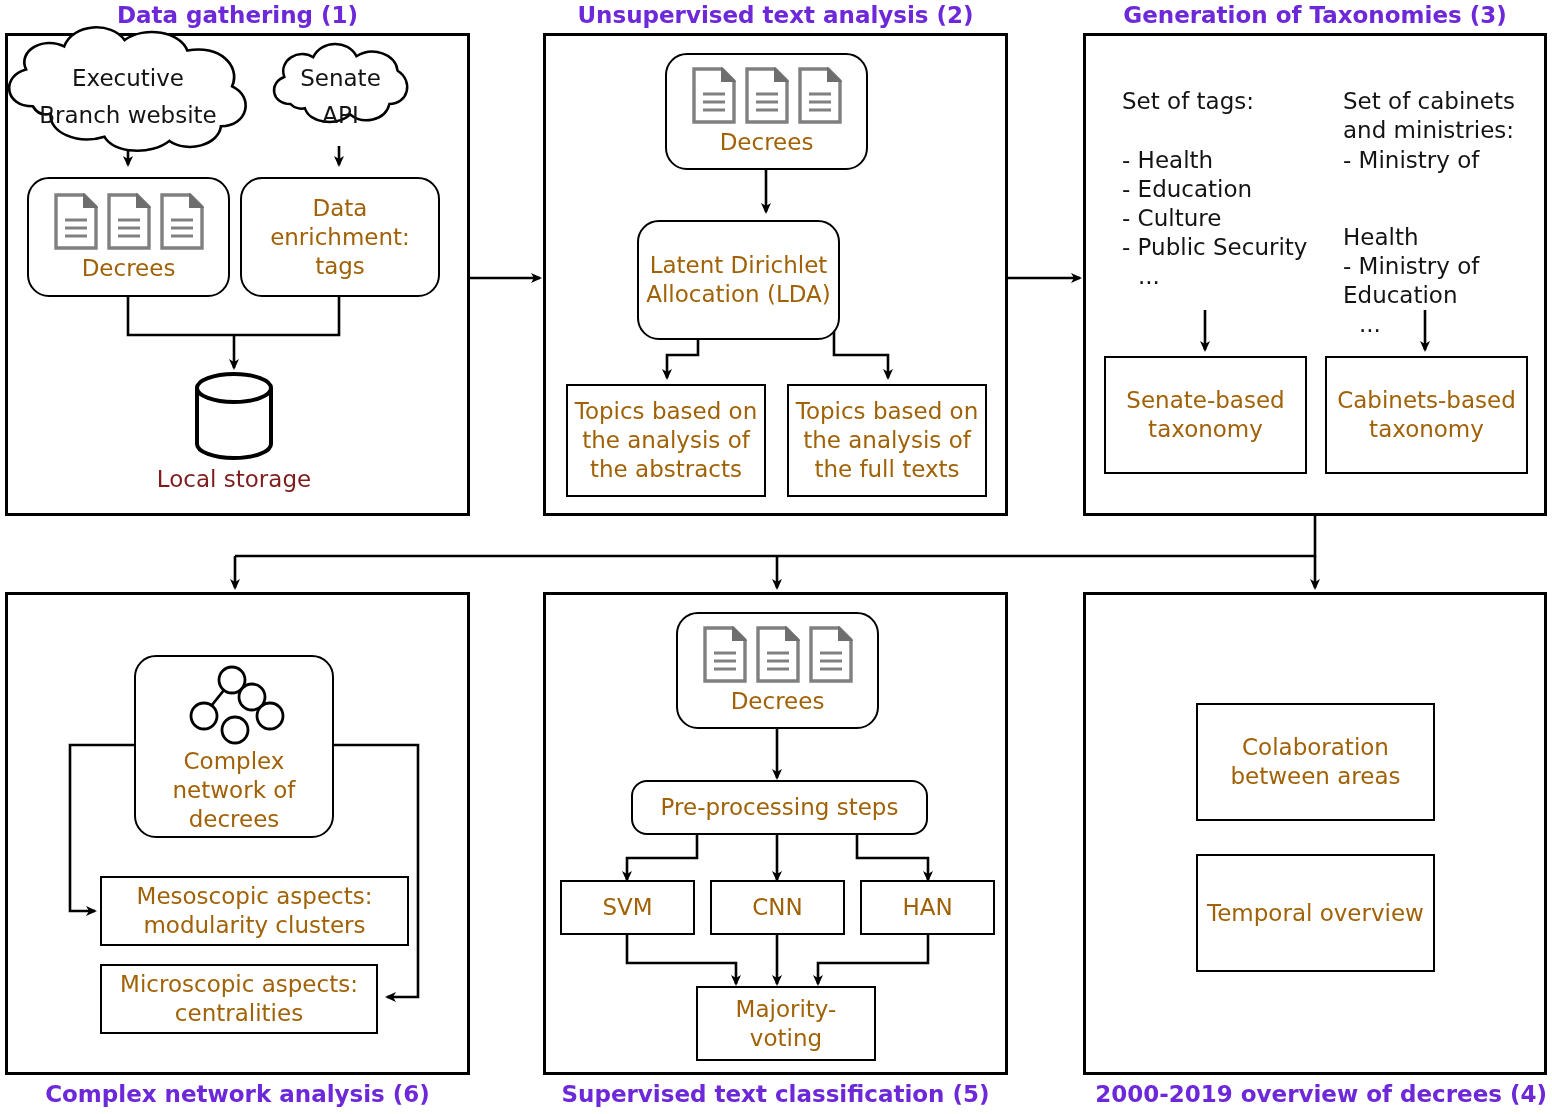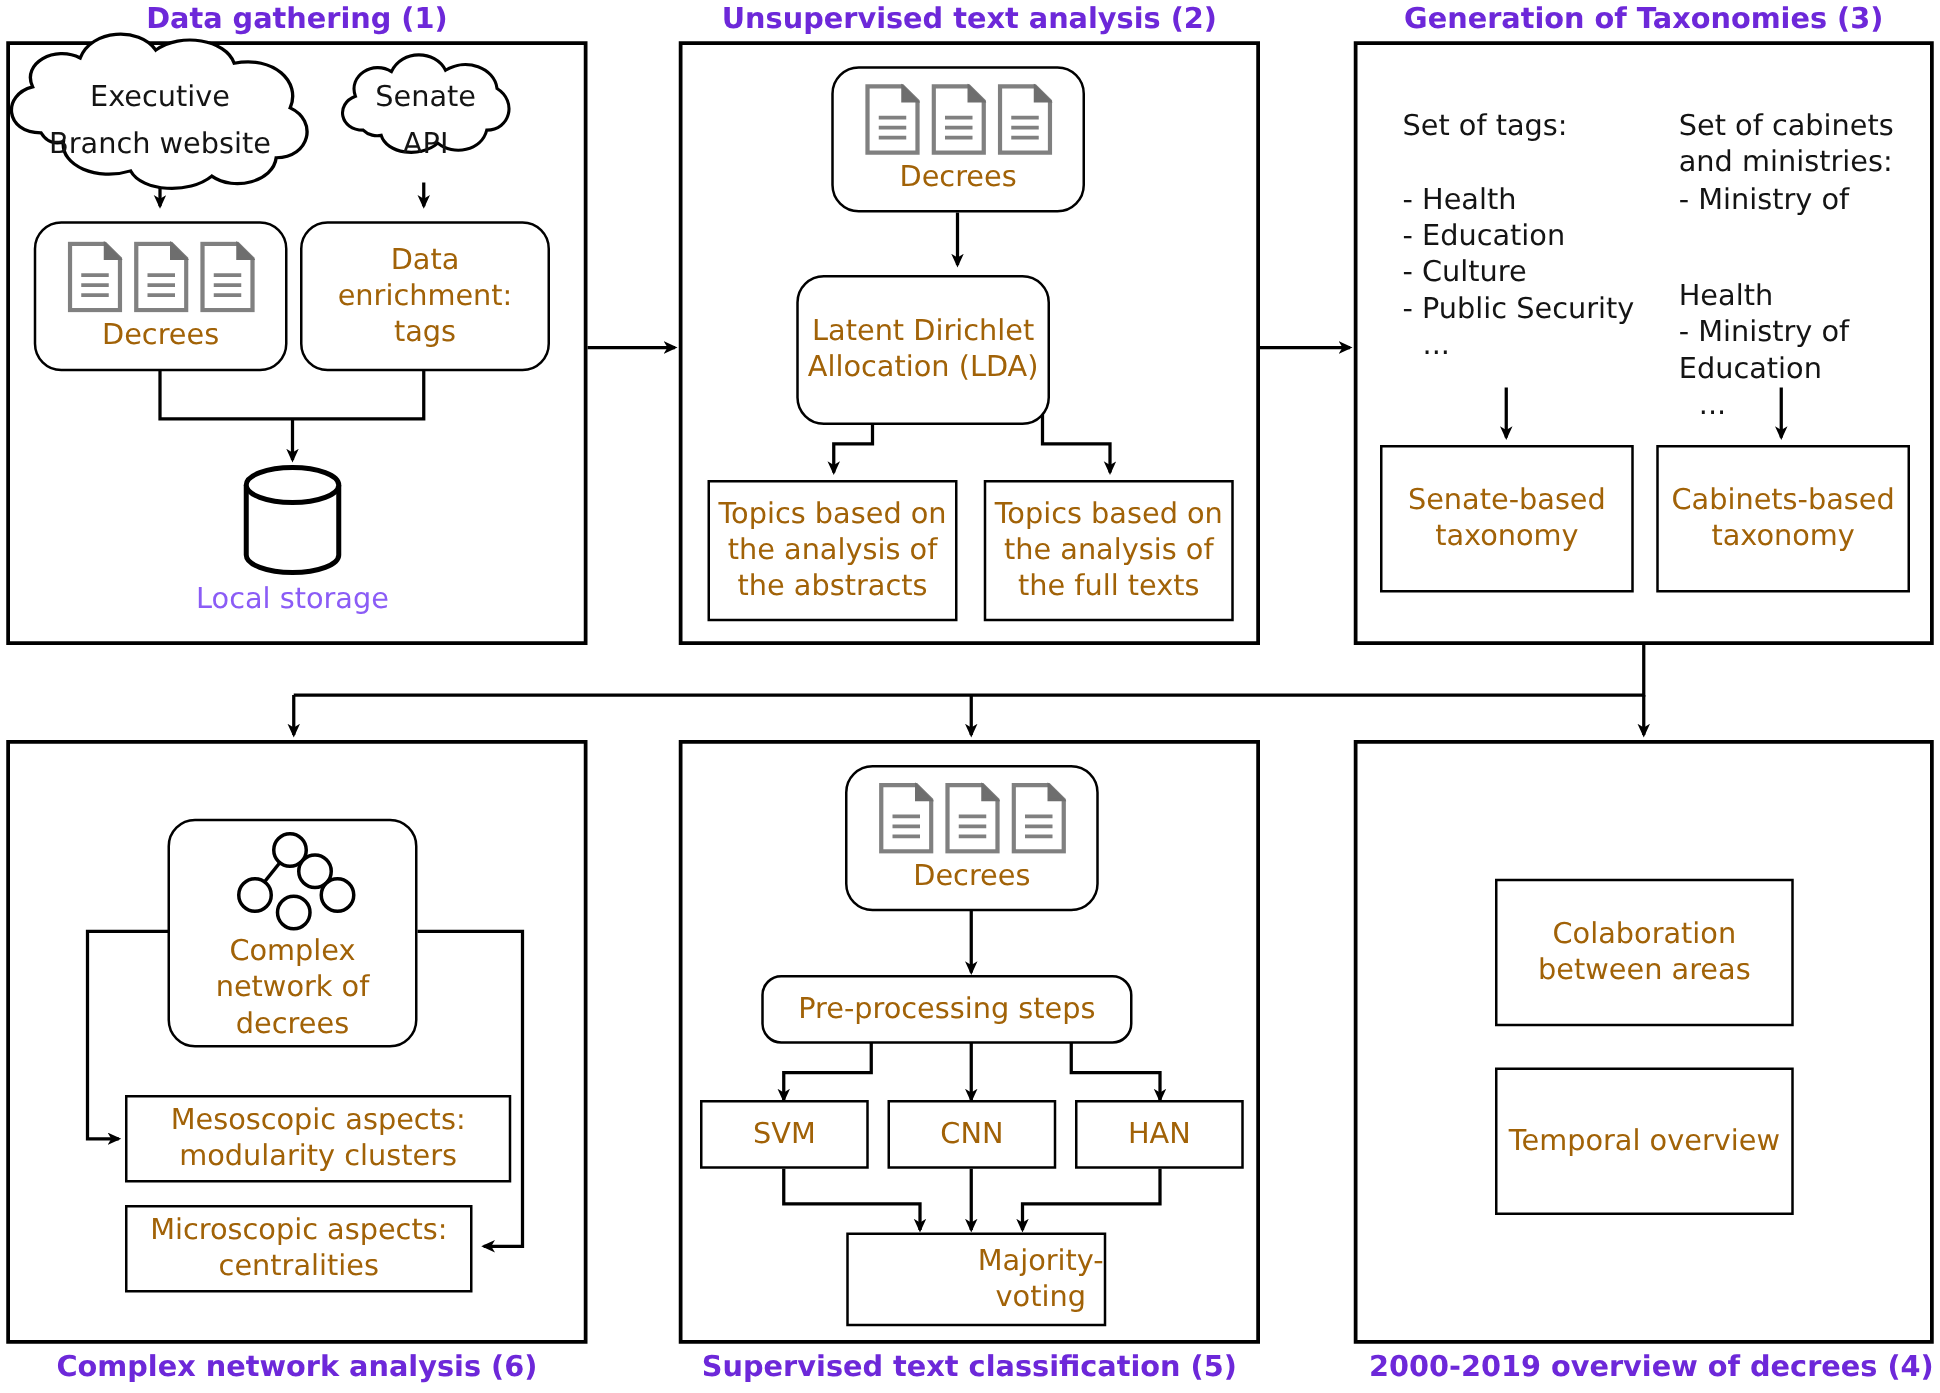--- a/index.html
+++ b/index.html
@@ -64,21 +64,21 @@
     font-size: 23px;
     line-height: 29px;
     color: #141414;
     white-space: pre-line;
     text-align: left;
   }
   .label-under {
     position: absolute;
     font-size: 23px;
     line-height: 29px;
-    color: #8b5cf6;
+    color: #7f1d1d;
     text-align: center;
     white-space: nowrap;
   }
   .doc-row {
     display: flex;
     gap: 9px;
     align-items: flex-end;
     margin-bottom: 4px;
   }
   .doc-caption {
@@ -361,35 +361,35 @@
         <g stroke="#808080" stroke-width="3">
             <line x1="11" y1="27" x2="33" y2="27"></line>
             <line x1="11" y1="35" x2="33" y2="35"></line>
             <line x1="11" y1="43" x2="33" y2="43"></line>
           </g>
       </svg>
     </div>
     <span class="txt doc-caption">Decrees</span>
   </div>
 
-  <div class="node rounded-sm" style="left:609px; top:780px; width:297px; height:55px;">
+  <div class="node rounded-sm" style="left:631px; top:780px; width:297px; height:55px;">
     <span class="txt">Pre-processing steps</span>
   </div>
 
   <div class="node sharp" style="left:560px; top:880px; width:135px; height:55px;">
     <span class="txt">SVM</span>
   </div>
   <div class="node sharp" style="left:710px; top:880px; width:135px; height:55px;">
     <span class="txt">CNN</span>
   </div>
   <div class="node sharp" style="left:860px; top:880px; width:135px; height:55px;">
     <span class="txt">HAN</span>
   </div>
 
-  <div class="node sharp" style="left:677px; top:986px; width:208px; height:75px;align-items:flex-end;">
+  <div class="node sharp" style="left:696px; top:986px; width:180px; height:75px;">
     <span class="txt">Majority-
 voting</span>
   </div>
 
   <div class="panel" style="left:1083px; top:592px; width:464px; height:483px;"></div>
   <div class="panel-title" style="left:1083px; top:1080px; width:464px;text-align:right;">2000-2019 overview of decrees (4)</div>
 
   <div class="node sharp" style="left:1196px; top:703px; width:239px; height:118px;">
     <span class="txt">Colaboration
 between areas</span>

